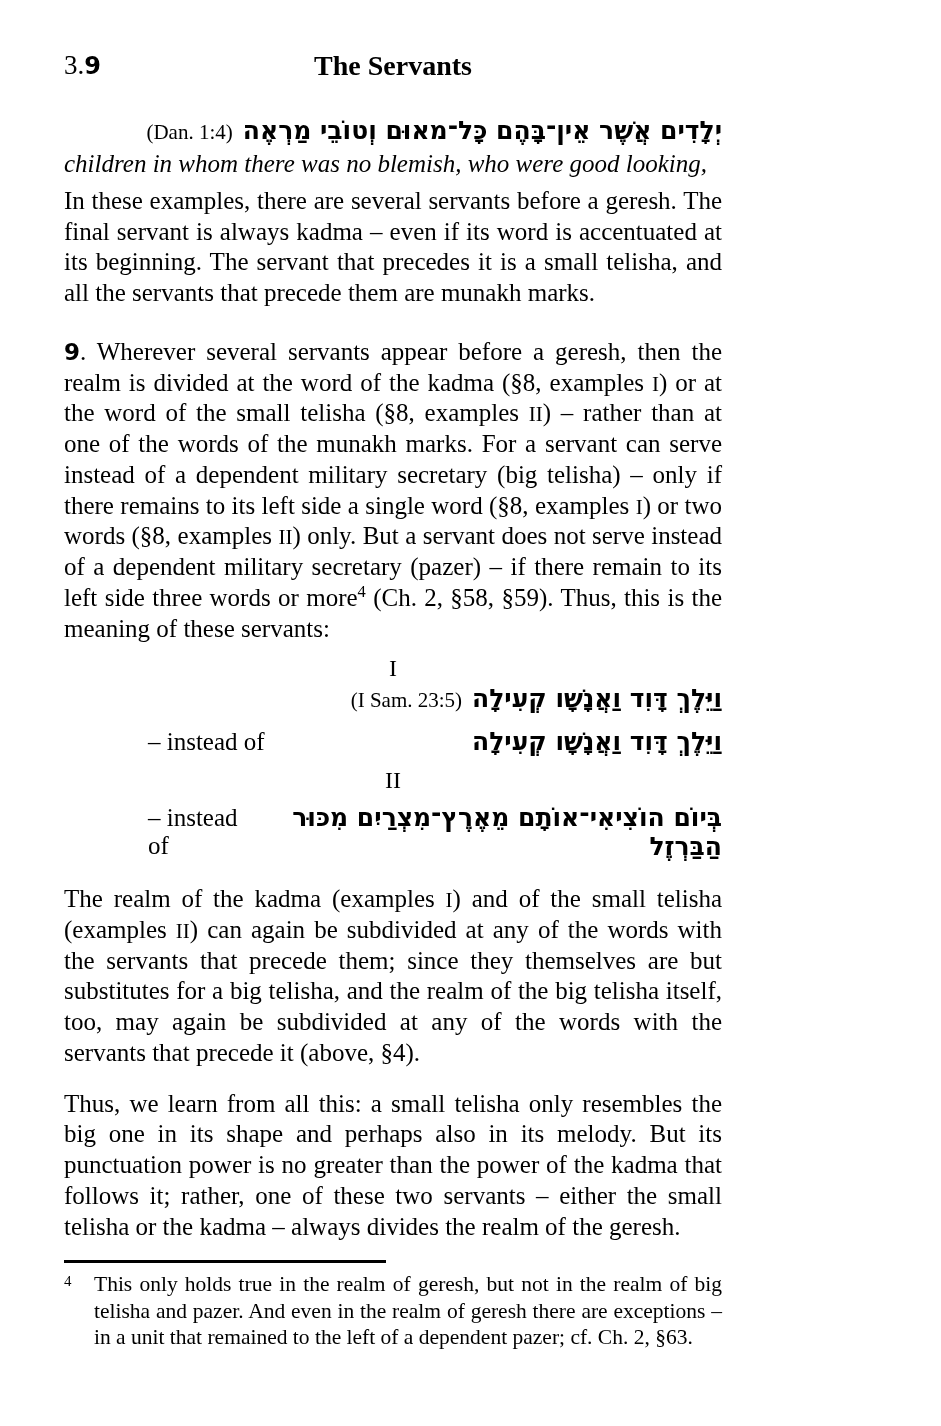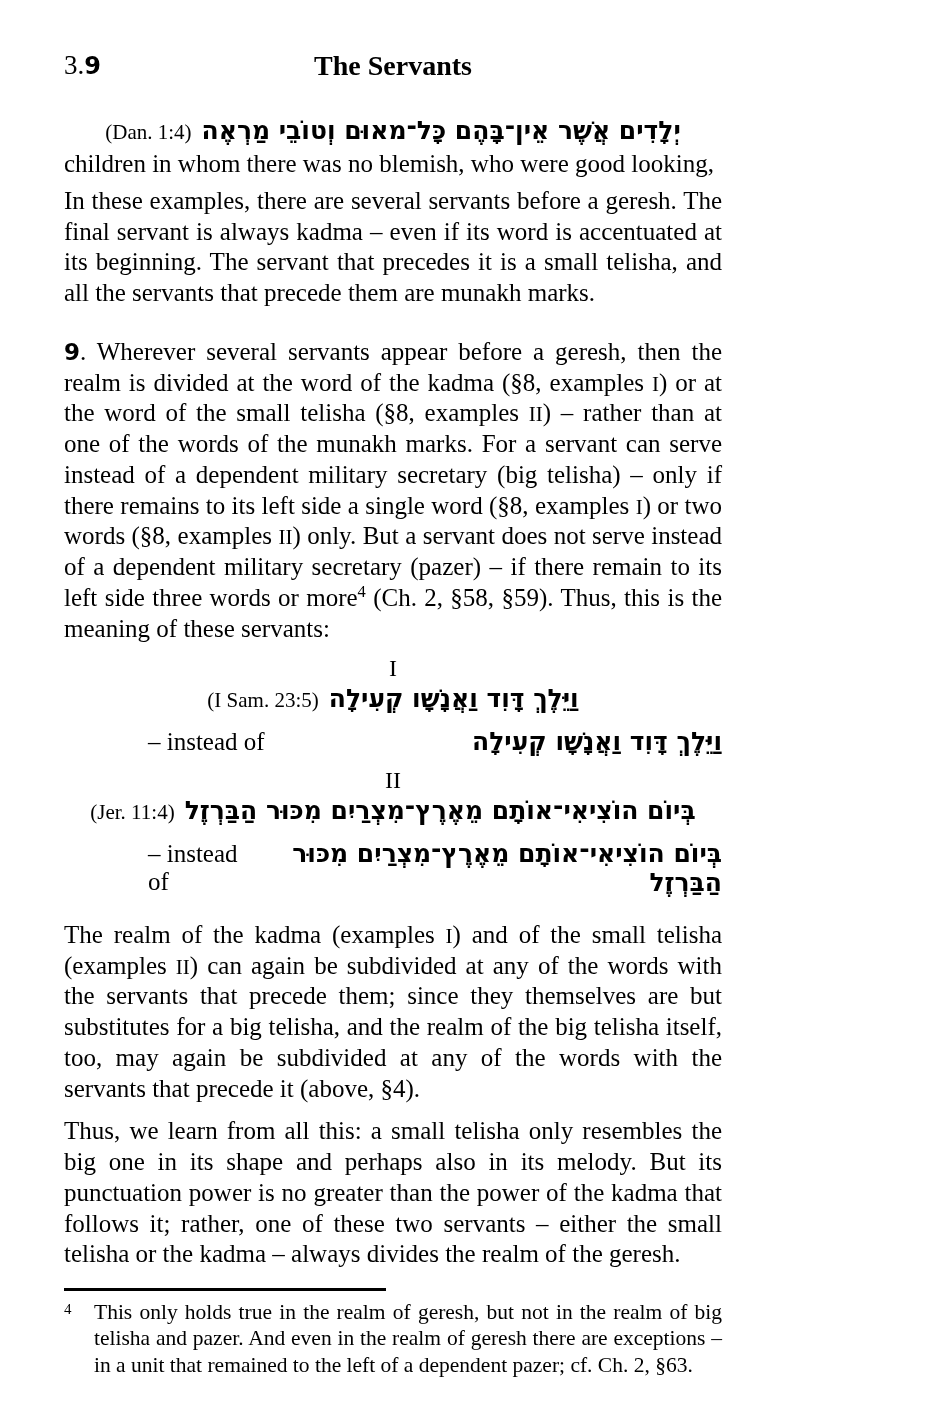--- a/index.html
+++ b/index.html
@@ -38,48 +38,49 @@
     font-size: 24px;
   }
   .title {
     text-align: center;
     font-weight: bold;
     font-size: 28px;
     letter-spacing: 0px;
   }
   
   .quote-line {
-    text-align: center;
+    text-align: right;
     margin-top: 26px;
     line-height: 1.35;
     white-space: nowrap;
   }
   .cite {
     font-size: 21px;
     margin-right: 10px;
   }
   .heb {
     font-family: "DejaVu Sans", sans-serif;
     font-weight: bold;
     font-size: 25px;
   }
   .translation {
     font-size: 25px;
     margin-top: 2px;
+    font-style: italic;
   }
   
   .para {
     font-size: 25px;
     line-height: 1.23;
     text-align: justify;
     margin: 8px 0 0 0;
   }
   .para.sect9 { margin-top: 28px; }
   .para.realm { margin-top: 23px; }
-  .para.thus  { margin-top: 12px; }
+  .para.thus  { margin-top: 20px; }
   .i  { }
   .b  { font-weight: bold; font-family: "DejaVu Sans", sans-serif; font-size: 0.92em; }
   .sup { vertical-align: super; font-size: 0.66em; line-height: 0; }
   .sc { font-size: 0.84em; }
   
   .example { margin-top: 12px; }
   .ex-label {
     text-align: center;
     font-size: 24px;
     line-height: 1.0;
@@ -152,23 +153,20 @@
       <span class="cite">(I Sam. 23:5)</span><span class="heb" dir="rtl">וַיֵּלֶךְ דָּוִד וַאֲנָשָׁו קְעִילָה</span>
     </div>
     <div class="instead-row">
       <span class="instead">– instead of</span>
       <span class="heb" dir="rtl">וַיֵּלֶךְ דָּוִד וַאֲנָשָׁו קְעִילָה</span>
     </div>
   </div>
 
   <div class="example">
     <div class="ex-label">II</div>
-    <div class="quote-line">
-      <span class="cite">(Jer. 11:4)</span><span class="heb" dir="rtl">בְּיוֹם הוֹצִיאִי־אוֹתָם מֵאֶרֶץ־מִצְרַיִם מִכּוּר הַבַּרְזֶל</span>
-    </div>
     <div class="instead-row">
       <span class="instead">– instead of</span>
       <span class="heb" dir="rtl">בְּיוֹם הוֹצִיאִי־אוֹתָם מֵאֶרֶץ־מִצְרַיִם מִכּוּר הַבַּרְזֶל</span>
     </div>
   </div>
 
   <p class="para realm"><span>The realm of the </span><span class="i">kadma</span><span> (examples </span><span class="sc">I</span><span>) and of the small </span><span class="i">telisha</span><span> (examples </span><span class="sc">II</span><span>) can again be subdivided at any of the words with the servants that precede them; since they themselves are but substitutes for a big </span><span class="i">telisha,</span><span> and the realm of the big </span><span class="i">telisha</span><span> itself, too, may again be subdivided at any of the words with the servants that precede it (above, §4).</span></p>
 
   <p class="para thus"><span>Thus, we learn from all this: a small </span><span class="i">telisha</span><span> only resembles the big one in its shape and perhaps also in its melody. But its punctuation power is no greater than the power of the </span><span class="i">kadma</span><span> that follows it; rather, one of these two servants – either the small </span><span class="i">telisha</span><span> or the </span><span class="i">kadma</span><span> – always divides the realm of the </span><span class="i">geresh</span><span>.</span></p>
 

